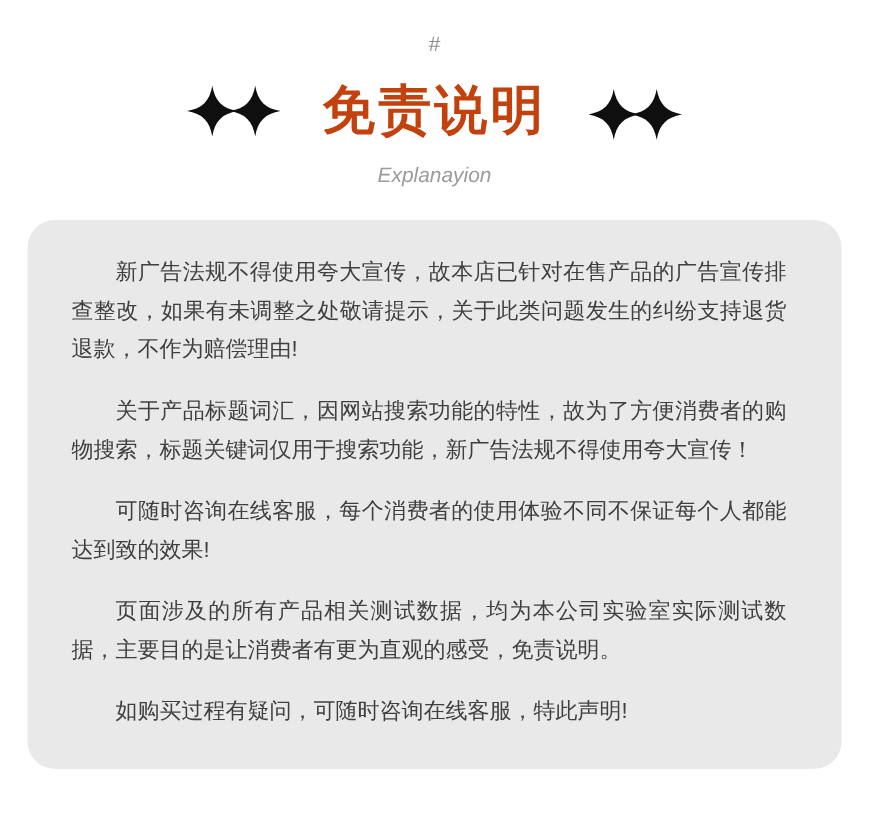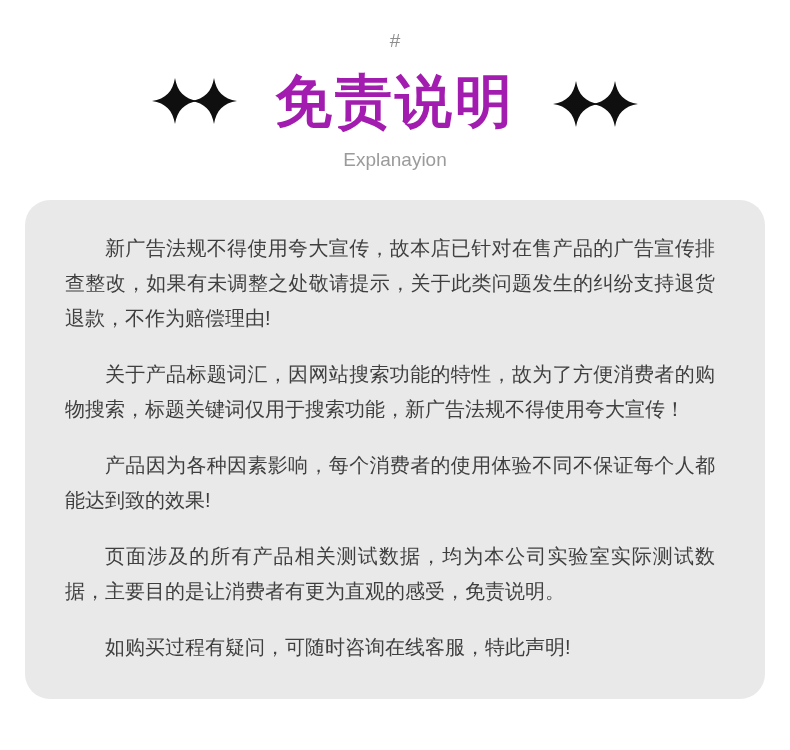--- a/index.html
+++ b/index.html
@@ -53,34 +53,35 @@
 
   .sparkle + .sparkle {
     margin-left: -7px;
   }
 
   .sparkle-group.right {
     margin-top: 6px;
   }
 
   .page-title {
-    font-size: 57px;
+    font-size: 48px;
     line-height: 70px;
     font-weight: 900;
     letter-spacing: 3px;
-    color: #a21caf;
+    color: #c2410c;
     white-space: nowrap;
   }
 
   .subtitle {
     margin-top: 10px;
     font-size: 19px;
     line-height: 23px;
     color: #9b9b9b;
     font-weight: 400;
+    font-style: italic;
   }
 
   
   .disclaimer-panel {
     width: 740px;
     height: 499px;
     margin: 29px auto 0;
     background: #e9e9e9;
     border-radius: 25px;
     padding: 31px 50px 28px 40px;
@@ -133,18 +134,18 @@
 
     </div>
 
     <div class="subtitle">Explanayion</div>
 
   </div>
 
   <div class="disclaimer-panel">
     <p>新广告法规不得使用夸大宣传，故本店已针对在售产品的广告宣传排查整改，如果有未调整之处敬请提示，关于此类问题发生的纠纷支持退货退款，不作为赔偿理由!</p>
     <p>关于产品标题词汇，因网站搜索功能的特性，故为了方便消费者的购物搜索，标题关键词仅用于搜索功能，新广告法规不得使用夸大宣传！</p>
-    <p>产品因为各种因素影响，每个消费者的使用体验不同不保证每个人都能达到致的效果!</p>
+    <p>可随时咨询在线客服，每个消费者的使用体验不同不保证每个人都能达到致的效果!</p>
     <p>页面涉及的所有产品相关测试数据，均为本公司实验室实际测试数据，主要目的是让消费者有更为直观的感受，免责说明。</p>
     <p>如购买过程有疑问，可随时咨询在线客服，特此声明!</p>
   </div>
 
 </div>
 
 </body></html>

